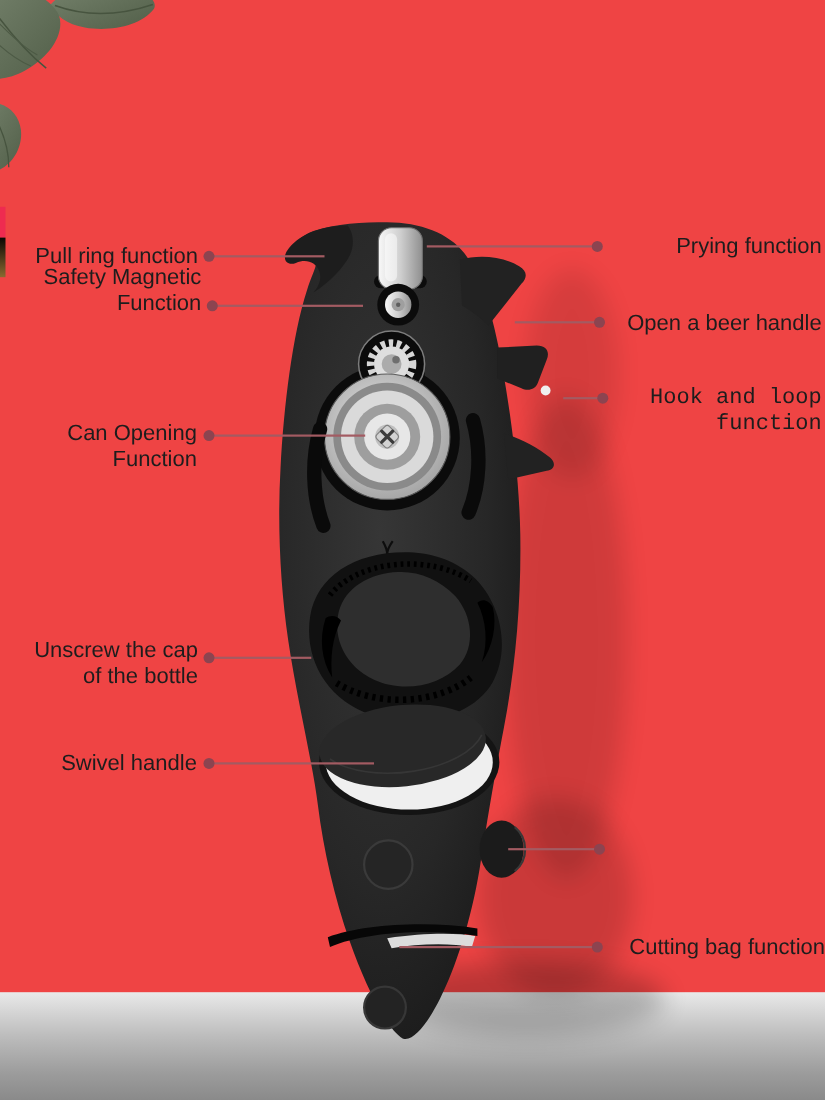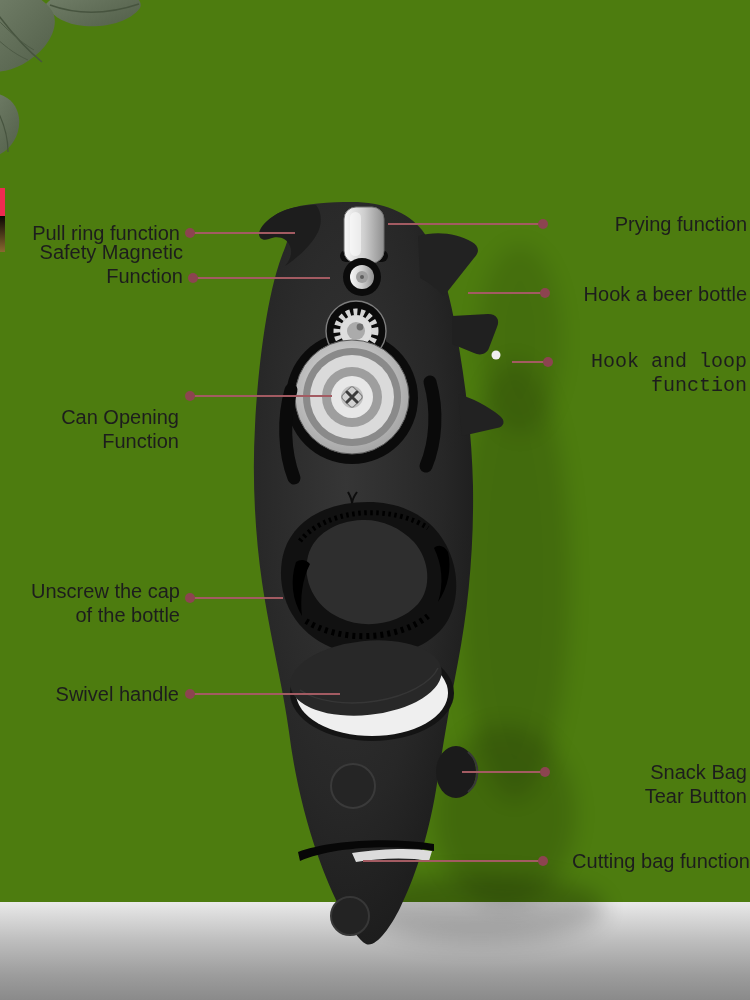--- a/index.html
+++ b/index.html
@@ -1,20 +1,20 @@
 <!DOCTYPE html>
 <html><head>
 <meta charset="utf-8">
 <style>
   html,body{margin:0;padding:0;background:#ffffff;}
   .stage{
     position:relative;
     width:750px;height:1000px;
     overflow:hidden;
-    background:#4d7c0f;
+    background:#ef4444;
     font-family:"Liberation Sans", sans-serif;
   }
   .floor{
     position:absolute;left:0;top:902px;width:750px;height:98px;
     background:linear-gradient(to bottom,#e9e9e9 0%,#bdbdbd 40%,#9c9c9c 75%,#8a8a8a 100%);
   }
   .art{position:absolute;left:0;top:0;width:750px;height:1000px;}
   .lead{
     position:absolute;height:2px;background:#a35b62;
   }
@@ -219,27 +219,25 @@
   <div class="lead dot-right" style="left:462px;top:771px;width:83px;">
       <span class="dot"></span>
     </div>
   <div class="lead dot-right" style="left:363px;top:860px;width:180px;">
       <span class="dot"></span>
     </div>
 
   <div class="label left" style="top:221px;width:180px;">Pull ring function</div>
   <div class="label left" style="top:240px;width:183px;">Safety Magnetic
 Function</div>
-  <div class="label left" style="top:405px;width:179px;">Can Opening
+  <div class="label left" style="top:382px;width:179px;">Can Opening
 Function</div>
   <div class="label left" style="top:682px;width:179px;">Swivel handle</div>
   <div class="label left" style="top:579px;width:180px;">Unscrew the cap
 of the bottle</div>
 
   <div class="label right" style="top:212px;width:190px;">Prying function</div>
-  <div class="label right" style="top:282px;width:190px;">Hook a beer bottle</div>
+  <div class="label right" style="top:282px;width:190px;">Open a beer handle</div>
   <div class="label right" style="top:350px;width:190px;font-family:Liberation Mono, monospace;">Hook and loop
 function</div>
-  <div class="label right" style="top:760px;width:190px;">Snack Bag
-Tear Button</div>
   <div class="label right" style="top:849px;width:193px;">Cutting bag function</div>
 
 </div>
 
 </body></html>

